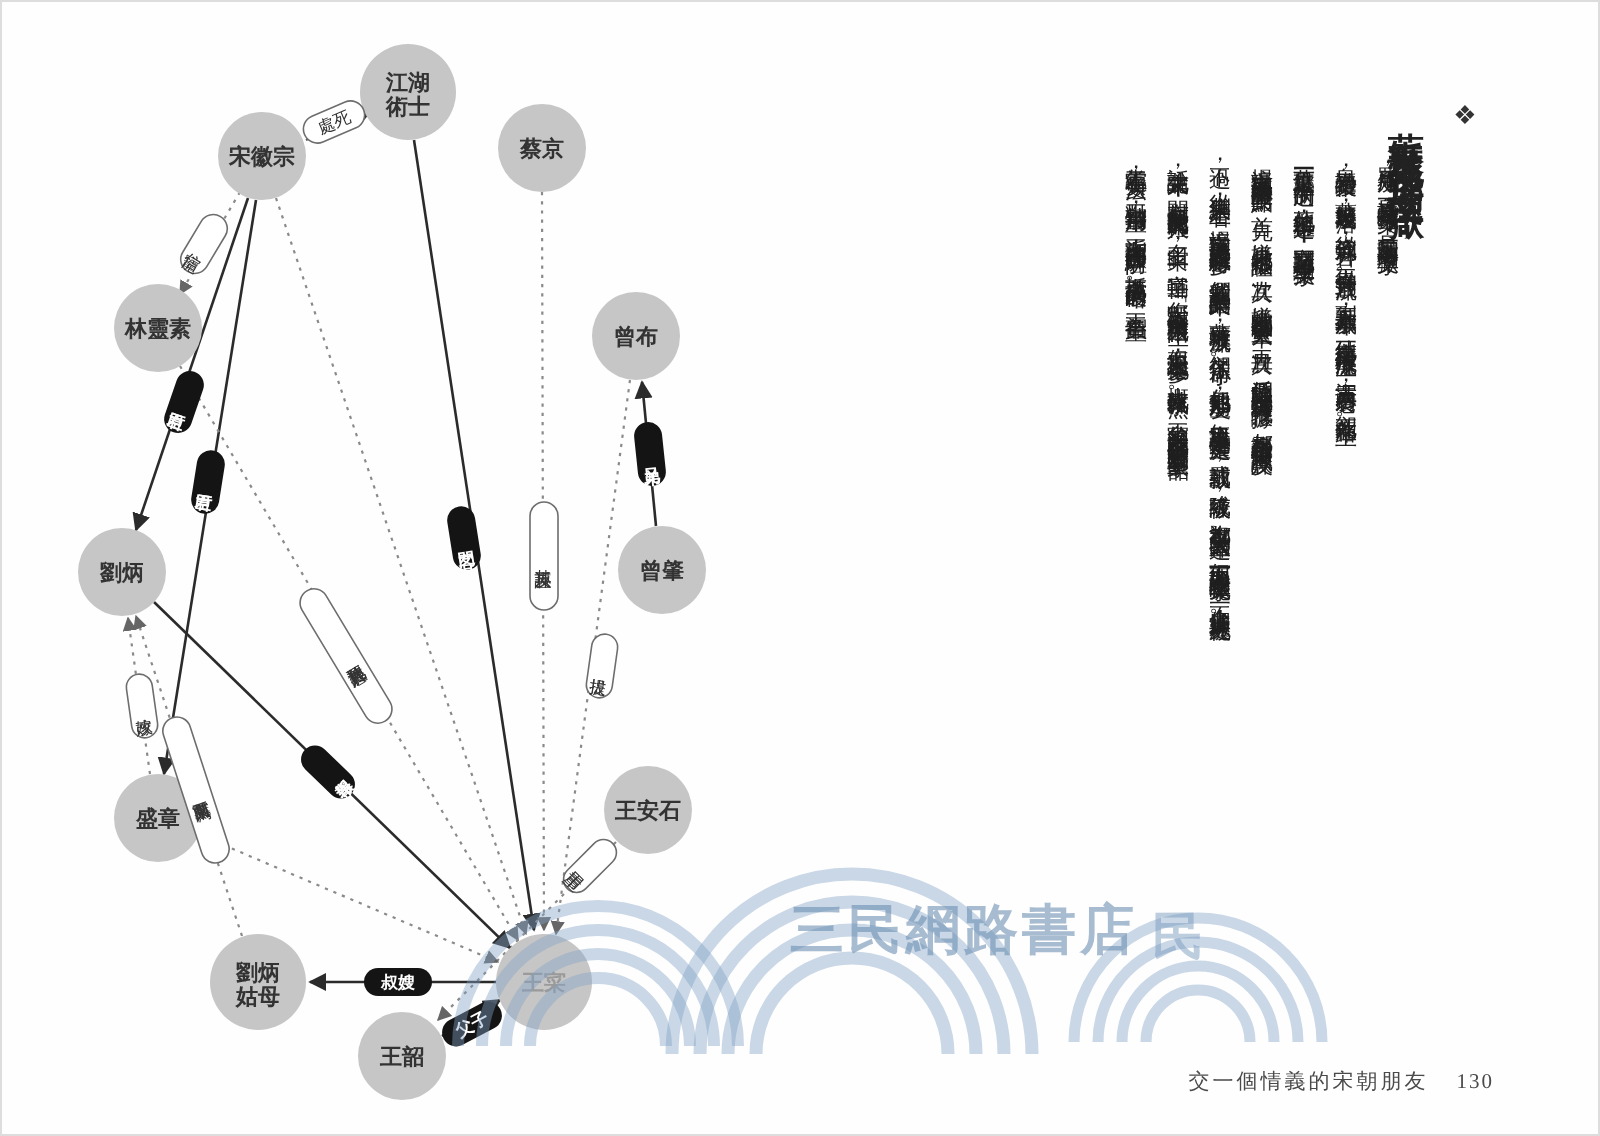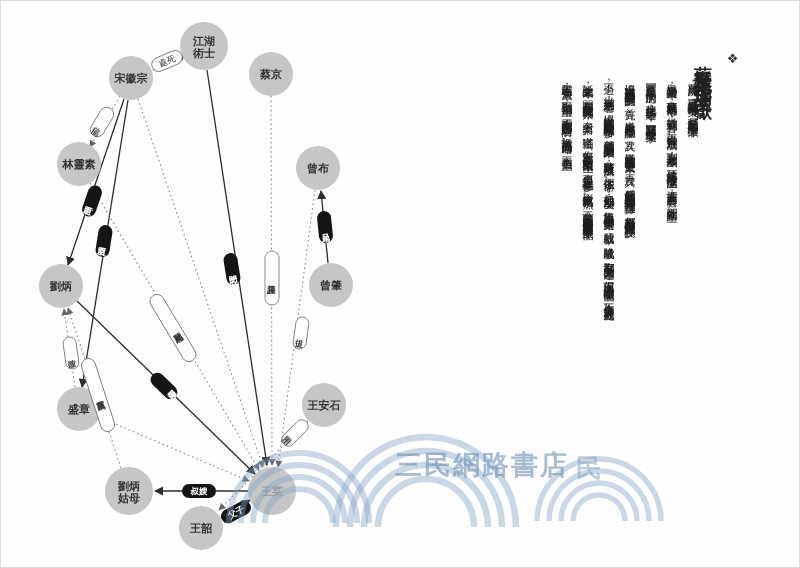--- a/index.html
+++ b/index.html
@@ -219,20 +219,23 @@
     <div class="body-block">
       <p>眾所周知，烏臺詩案是一樁冤案，是宋朝最著名的一場文字獄。</p>
       <p>烏臺詩案過後，蘇東坡幾起幾落，從流放到升官，再從升官到流放。直到六十五歲那年，他結束最後一段流放生涯，去江南買房養老，卻病死在路上。</p>
       <p>蘇東坡是一一〇一年病逝的，他死後將近二十年，京城開封又發生一場文字獄。</p>
       <p>這場文字獄與烏臺詩案有不少共同點：首先，嫌疑人都是被誣陷；其次，嫌疑人都被關進御史臺大牢；再其次，反派們的誣陷手法都是從詩集裡找「證據」，都想讓皇帝相信嫌疑人試圖謀反。</p>
       <p>不過，從判決結果上看，這場文字獄卻比烏臺詩案血腥殘忍得多。我們知道烏臺詩案的結果：蘇東坡雖被流放，卻保住了小命。包括他那些朋友，無論司馬光還是黃庭堅，或被罰款，或被降級，都沒有受到太大的牽連。但下面要說的這場文字獄呢？不止一個嫌疑人被處死。</p>
       <p>話說北宋末年，開封有個能文能武的年輕人，名叫王寀，字輔道。您對「王寀」這個名字大概很陌生，但要說起王寀他爹，大概就比較耳熟了。王寀的父親就是宋神宗在位時赫赫有名的軍事家王韶。</p>
       <p>當年王安石變法，對王韶特別重用，派王韶到西部邊疆駐防，抵擋西夏人的侵略。王韶不負重</p>
     </div>
 
+    <div class="page-footer">
+      <span>交一個情義的宋朝朋友</span><span class="pageno">130</span>
+    </div>
   </div>
 
   <div class="watermark">
     <svg width="800" height="568" viewBox="0 0 800 568">
       <path class="wm-arc" stroke-width="6" d="M264,522 A34,34 0 0 1 332,522"></path>
       <path class="wm-arc" stroke-width="6" d="M252,522 A46,46 0 0 1 344,522"></path>
       <path class="wm-arc" stroke-width="6" d="M240,522 A58,58 0 0 1 356,522"></path>
       <path class="wm-arc" stroke-width="6" d="M228,522 A70,70 0 0 1 368,522"></path>
       <path class="wm-arc" stroke-width="6.5" d="M377,526 A48,48 0 0 1 473,526"></path>
       <path class="wm-arc" stroke-width="6.5" d="M363,526 A62,62 0 0 1 487,526"></path>

